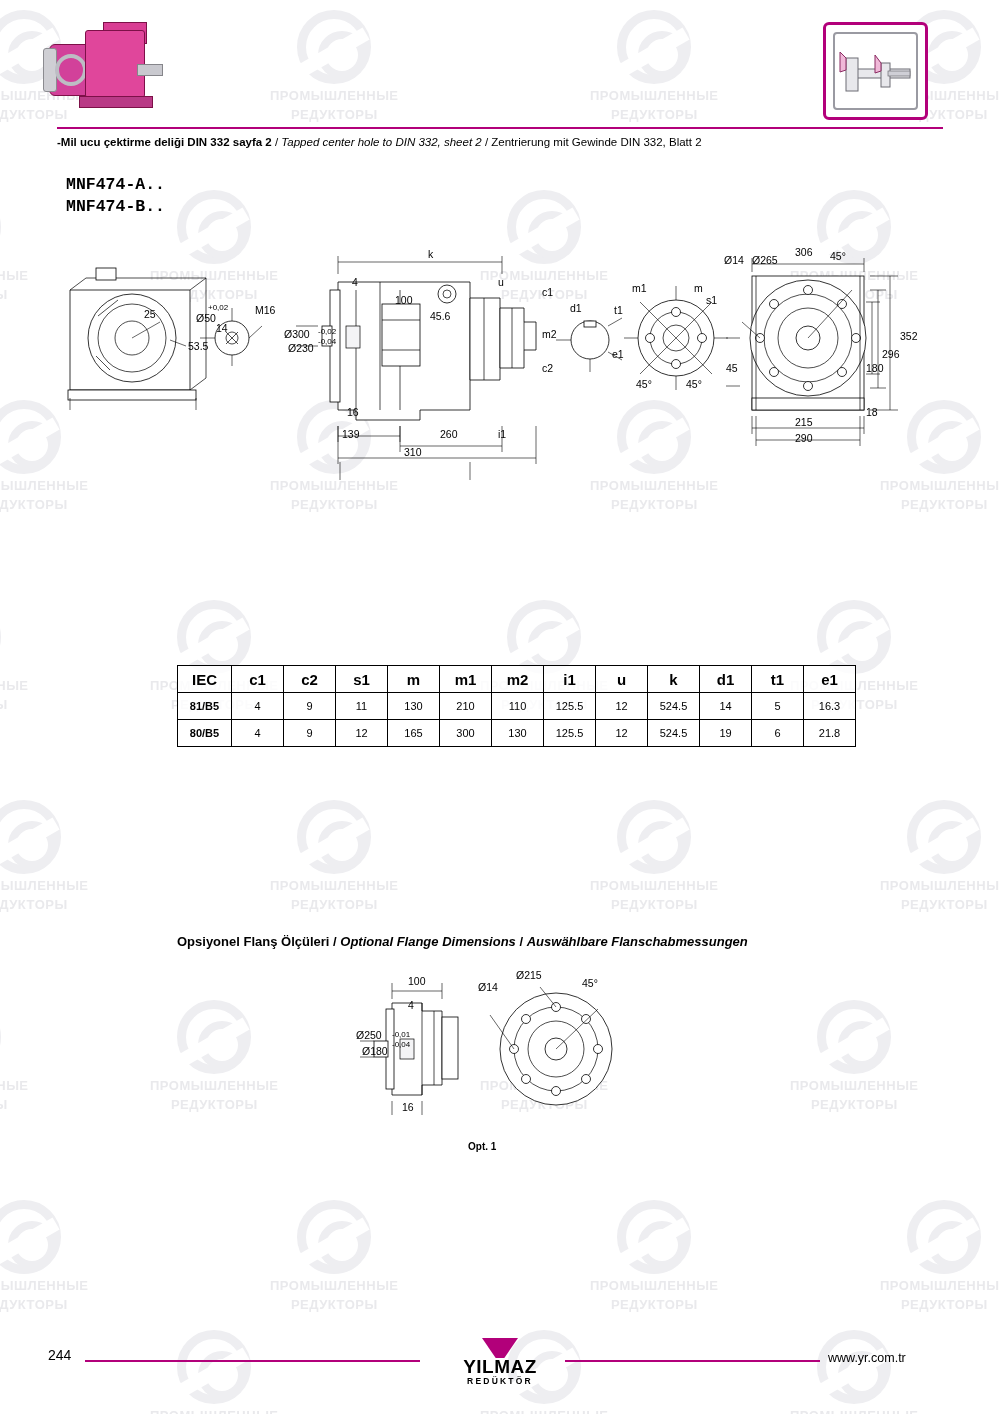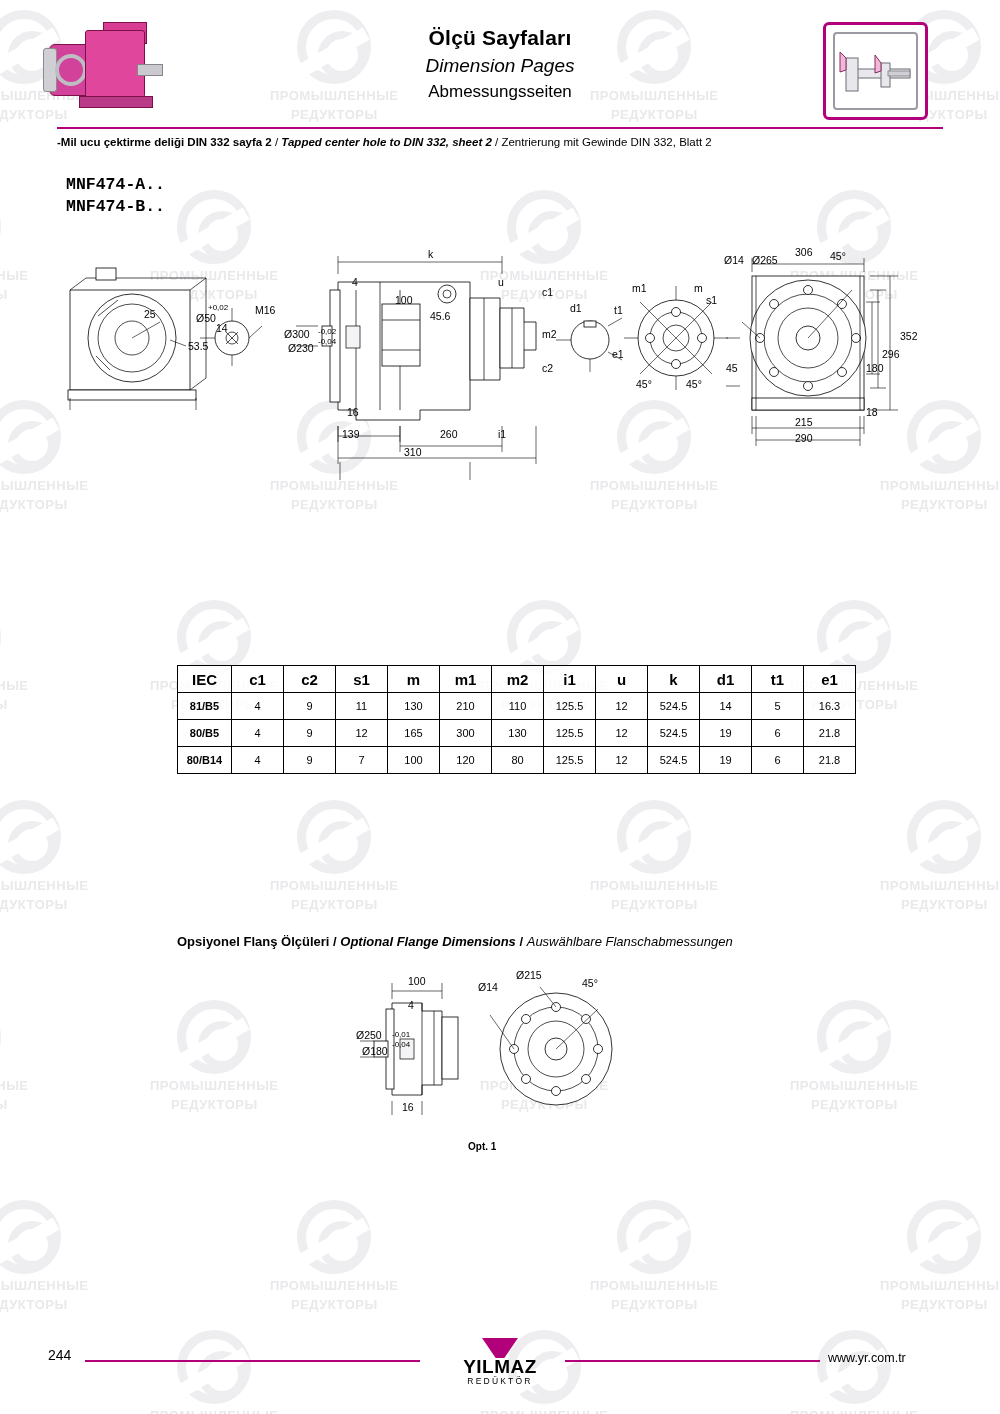--- a/index.html
+++ b/index.html
@@ -138,21 +138,21 @@
     border: 2px solid #9a9aa2;
     border-radius: 4px;
   }
 
   .subcaption {
     position: absolute; left: 57px; top: 136px;
     width: 886px;
     font-size: 11.5px;
   }
   .subcaption b { font-weight: bold; }
-  .subcaption i { font-style: italic; font-weight: bold; }
+  .subcaption i { font-style: italic; }
   .sep { color: #000; }
 
   
   .model {
     position: absolute; left: 66px; top: 174px;
     font-size: 16.5px; font-weight: bold;
     line-height: 1.35;
     font-family: Liberation Mono, monospace;
   }
 
@@ -186,21 +186,21 @@
   table.dims th { font-weight: bold; font-size: 15px; }
   table.dims td.rowhead { font-weight: bold; min-width: 52px; }
   table.dims th.iec { min-width: 54px; }
 
   
   .opt-title {
     position: absolute; left: 177px; top: 934px;
     font-size: 13px; font-weight: bold;
   }
   .opt-title i { font-weight: bold; font-style: italic; }
-  .opt-title .de { font-weight: normal; font-style: italic; }
+  .opt-title .de { font-weight: bold; font-style: italic; }
   .opt-drawing { position: absolute; left: 330px; top: 965px; }
   .opt-label {
     position: absolute; left: 468px; top: 1141px;
     font-size: 10px; font-weight: bold;
   }
   .page-no { position: absolute; left: 48px; top: 1347px; font-size: 14px; }
   .foot-rule-l {
     position: absolute; left: 85px; top: 1360px;
     width: 335px; height: 2px; background: #b2007a;
   }
@@ -215,21 +215,21 @@
   .logo {
     position: absolute; left: 430px; top: 1338px;
     width: 140px; text-align: center;
   }
   .logo .mark {
     width: 36px; height: 20px; margin: 0 auto;
     background: #b2007a;
     clip-path: polygon(0 0, 100% 0, 62% 100%, 38% 100%);
   }
   .logo .name { font-size: 19px; font-weight: bold; letter-spacing: .5px; margin-top: -2px; }
-  .logo .sub { font-size: 8.5px; font-weight: normal; letter-spacing: 2.2px; margin-top: -2px; }
+  .logo .sub { font-size: 8.5px; font-weight: bold; letter-spacing: 2.2px; margin-top: -2px; }
 </style>
 </head>
 <body>
 
 <div class="wm-layer">
   <div class="wm" style="left:-40px;  top:10px;"><span class="ring"></span><span>ПРОМЫШЛЕННЫЕ</span><br><span>РЕДУКТОРЫ</span></div>
   <div class="wm" style="left:270px;  top:10px;"><span class="ring"></span><span>ПРОМЫШЛЕННЫЕ</span><br><span>РЕДУКТОРЫ</span></div>
   <div class="wm" style="left:590px;  top:10px;"><span class="ring"></span><span>ПРОМЫШЛЕННЫЕ</span><br><span>РЕДУКТОРЫ</span></div>
   <div class="wm" style="left:880px;  top:10px;"><span class="ring"></span><span>ПРОМЫШЛЕННЫЕ</span><br><span>РЕДУКТОРЫ</span></div>
 
@@ -275,25 +275,20 @@
     <div class="photo">
       <div class="motor"></div>
       <div class="flange"></div>
       <div class="ring"></div>
       <div class="body2"></div>
       <div class="body"></div>
       <div class="foot"></div>
       <div class="shaft"></div>
     </div>
 
-    <div class="title-block">
-      <div class="title-tr">Ölçü Sayfaları</div>
-      <div class="title-en">Dimension Pages</div>
-      <div class="title-de">Abmessungsseiten</div>
-    </div>
 
     <div class="caliper-box">
       <div class="caliper-inner"></div>
       <svg width="105" height="98" viewBox="0 0 105 98" style="position:absolute;left:0;top:0;">
         <rect x="22" y="44" width="62" height="9" fill="#e8e8ec" stroke="#6d6d74" stroke-width="1"></rect>
         <rect x="20" y="33" width="12" height="33" fill="#e8e8ec" stroke="#6d6d74" stroke-width="1"></rect>
         <rect x="55" y="38" width="9" height="24" fill="#e8e8ec" stroke="#6d6d74" stroke-width="1"></rect>
         <path d="M20 33 L14 27 L14 47 L20 45 Z" fill="#f0b8d8" stroke="#8b2a62" stroke-width="1"></path>
         <path d="M55 38 L49 30 L49 48 L55 46 Z" fill="#f0b8d8" stroke="#8b2a62" stroke-width="1"></path>
         <rect x="62" y="46" width="22" height="5" fill="#cfcfd6" stroke="#6d6d74" stroke-width=".7"></rect>
@@ -511,35 +506,20 @@
           <td>165</td>
           <td>300</td>
           <td>130</td>
           <td>125.5</td>
           <td>12</td>
           <td>524.5</td>
           <td>19</td>
           <td>6</td>
           <td>21.8</td>
         </tr>
-        <tr>
-          <td class="rowhead">80/B14</td>
-          <td>4</td>
-          <td>9</td>
-          <td>7</td>
-          <td>100</td>
-          <td>120</td>
-          <td>80</td>
-          <td>125.5</td>
-          <td>12</td>
-          <td>524.5</td>
-          <td>19</td>
-          <td>6</td>
-          <td>21.8</td>
-        </tr>
       </tbody>
     </table>
   </div>
 
   <div class="opt-title">
     <span>Opsiyonel Flanş Ölçüleri</span>
     <span>/</span>
     <i>Optional Flange Dimensions</i>
     <span>/</span>
     <i class="de">Auswählbare Flanschabmessungen</i>

